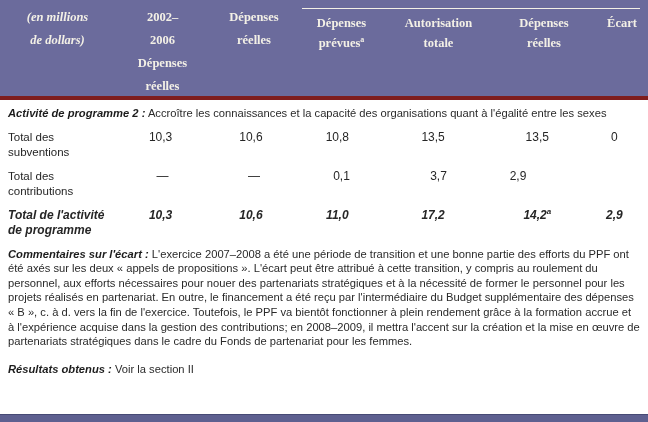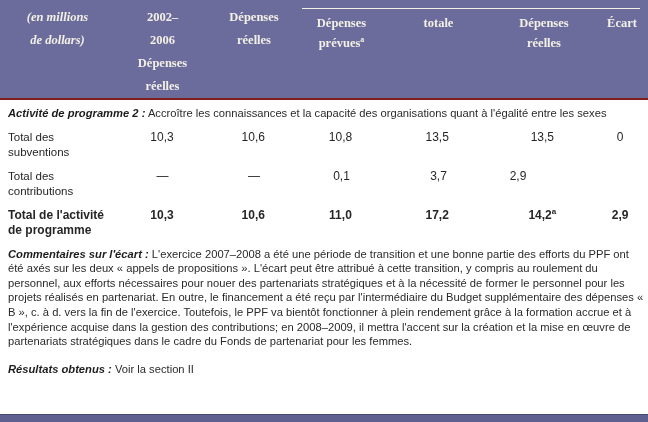--- a/index.html
+++ b/index.html
@@ -11,51 +11,51 @@
     font-family:"Liberation Sans", sans-serif;
     color:#262626;
     overflow:hidden;
   }
   
   .thead {
     display:flex;
     width:648px; height:100px;
     background:#6b6b9c;
     color:#f3f0e6;
-    border-bottom:2px solid #7f1d1d;
+    border-bottom:4px solid #7f1d1d;
     font-family:"Liberation Serif", serif;
     font-weight:bold;
     font-size:12.5px;
     padding-top:6px;
   }
   .hc { text-align:center; }
   .hc .hl { line-height:23px; }
   .hc1 { width:115px; font-style:italic; }
   .hc2 { width:95px; }
   .hc3 { width:88px; }
   .hgroup { width:350px; }
   .hspan { text-align:center; line-height:20px; }
   .hrule { height:0; border-bottom:1.5px solid #f3f0e6; margin:2px 8px 4px 4px; }
   .hsub { display:flex; }
   .hs1 { width:87px; } .hs2 { width:107px; } .hs3 { width:104px; } .hs4 { width:52px; }
   .hsub .hl { line-height:20px; }
   sup { font-size:8px; vertical-align:super; line-height:0; }
   
-  .bodyarea { padding:6px 2px 0 8px; }
+  .bodyarea { padding:6px 8px 0 8px; }
   .para { font-size:11.2px; line-height:14.6px; color:#2a2a2a; }
   .plabel { font-weight:bold; font-style:italic; color:#1c1c1c; }
   .activity { margin-bottom:9px; }
   
   .trow { display:flex; margin-bottom:9px; }
   .trow .tc { line-height:15px; font-size:12px; text-align:center; }
   .tc1 { width:107px; text-align:left !important; font-size:11.5px !important; }
   .tc2 { width:95px; }  .tc3 { width:88px; }
   .tc4 { width:87px; }  .tc5 { width:107px; }
   .tc6 { width:104px; } .tc7 { width:52px; }
-  .trow.total { font-weight:bold; }
+  .trow.total { font-weight:bold;font-style:italic; }
   .trow.total .tc1 { font-size:12px !important; }
   .rowsarea { margin-top:2px; }
   .comments { margin-top:0; }
   .results { margin-top:13px; }
   
   .footer-bar {
     position:absolute; left:0; right:0; bottom:0;
     height:8px;
     background:#5e6090;
     border-top:1px solid #474a75;
@@ -82,20 +82,21 @@
       <div class="hl">réelles</div>
     </div>
     <div class="hgroup">
       <div class="hrule"></div>
       <div class="hsub">
         <div class="hc hs1">
           <div class="hl">Dépenses</div>
           <div class="hl"><span>prévues</span><sup>a</sup></div>
         </div>
         <div class="hc hs2">
+          <div class="hl">Autorisation</div>
           <div class="hl">totale</div>
         </div>
         <div class="hc hs3">
           <div class="hl">Dépenses</div>
           <div class="hl">réelles</div>
         </div>
         <div class="hc hs4">
           <div class="hl">Écart</div>
         </div>
       </div>

